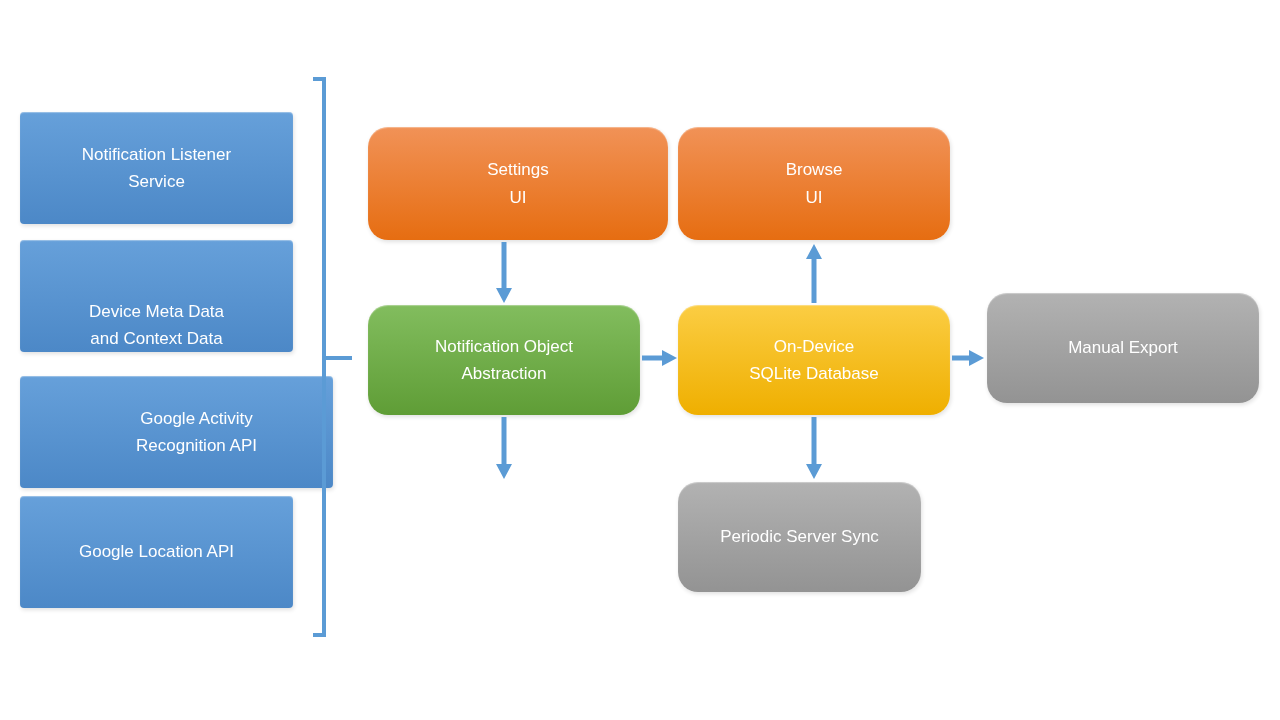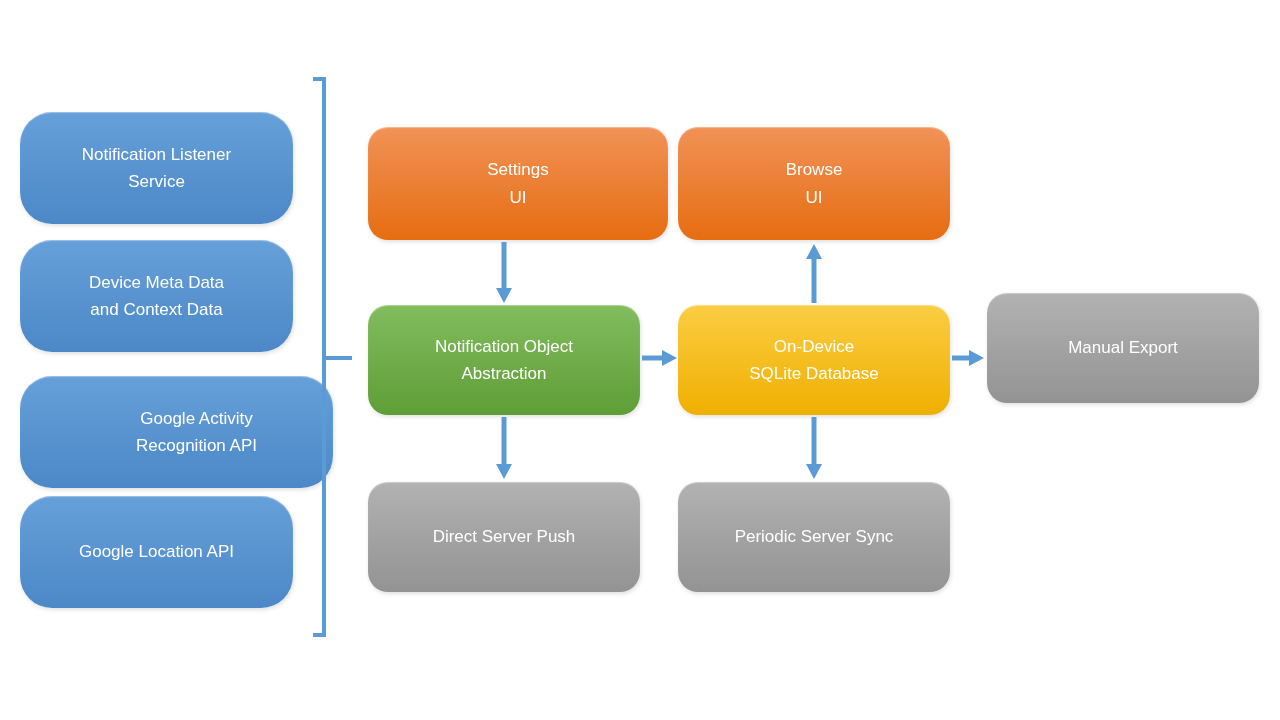--- a/index.html
+++ b/index.html
@@ -7,38 +7,38 @@
     position:relative; width:1280px; height:720px; background:#ffffff;
     font-family:"Liberation Sans", sans-serif; overflow:hidden;
   }
   .box {
     position:absolute; display:flex; align-items:center; justify-content:center;
     text-align:center; color:#ffffff; font-size:17px; line-height:1.6;
     white-space:pre-line; border-radius:20px;
     box-shadow: inset 0 1px 1px rgba(255,255,255,0.35), 1px 2px 4px rgba(0,0,0,0.12);
   }
   
-  .src { left:20px; width:273px; height:112px; border-radius:32px;
+  .src { left:20px; width:273px; height:112px; border-radius:4px;
          background:linear-gradient(180deg,#66A0DA 0%,#4C88C7 100%); }
   .src-1 { top:112px; }
-  .src-2 { top:240px; }
+  .src-2 { top:240px;align-items:flex-end; }
   .src-3 { top:376px;padding-left:40px; }
   .src-4 { top:496px;text-align:center; }
   
   .orange { background:linear-gradient(180deg,#F19257 0%,#E66D11 100%); }
   .green  { background:linear-gradient(180deg,#82BD5E 0%,#5F9D36 100%); }
   .yellow { background:linear-gradient(180deg,#FBCD43 0%,#EFAF00 100%); }
   .gray   { background:linear-gradient(180deg,#B2B2B2 0%,#939393 100%); }
   .settings-ui   { left:368px; top:127px; width:300px; height:113px; }
   .browse-ui     { left:678px; top:127px; width:272px; height:113px; }
   .noa           { left:368px; top:305px; width:272px; height:110px; }
   .sqlite        { left:678px; top:305px; width:272px; height:110px;border-radius:20px; }
   .manual-export { left:987px; top:293px; width:272px; height:110px; }
   .direct-push   { left:368px; top:482px; width:272px; height:110px; }
-  .periodic-sync { left:678px; top:482px; width:272px; height:110px; }
+  .periodic-sync { left:678px; top:482px; width:243px; height:110px; }
   
   .connectors { position:absolute; left:0; top:0; width:1280px; height:720px; pointer-events:none; }
 </style>
 </head>
 <body>
 
 <div class="canvas">
 
   <div class="box src src-1">
     <span>Notification Listener
@@ -67,23 +67,20 @@
   <div class="box green noa">
     <span>Notification Object
 Abstraction</span>
   </div>
   <div class="box yellow sqlite">
     <span>On-Device
 SQLite Database</span>
   </div>
   <div class="box gray manual-export">
     <span>Manual Export</span>
-  </div>
-  <div class="box gray direct-push">
-    <span>Direct Server Push</span>
   </div>
   <div class="box gray periodic-sync">
     <span>Periodic Server Sync</span>
   </div>
 
   <svg class="connectors" viewBox="0 0 1280 720" xmlns="http://www.w3.org/2000/svg">
 
     <g>
       <path d="M313 79 H324 V635 H313 M324 358 H352" fill="none" stroke="#5B9BD5" stroke-width="4"></path>
     </g>

